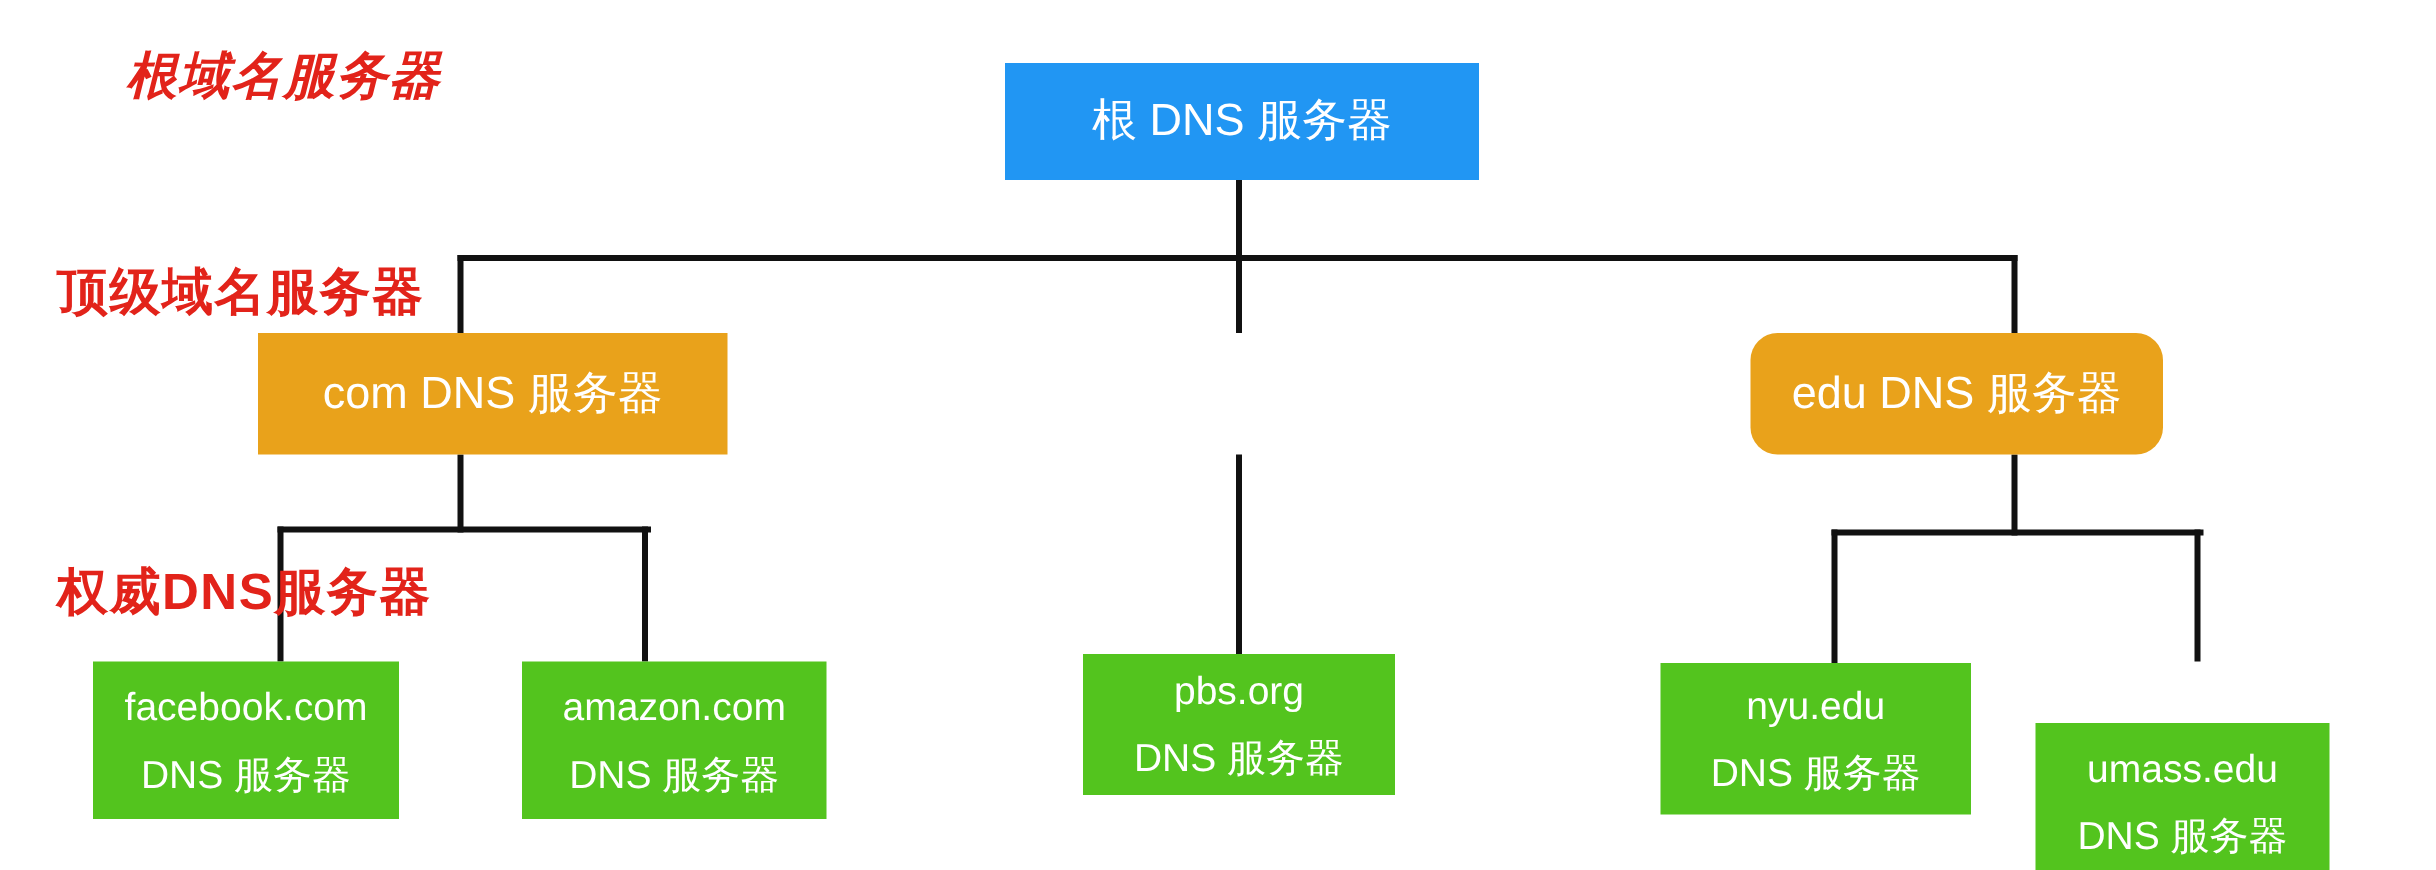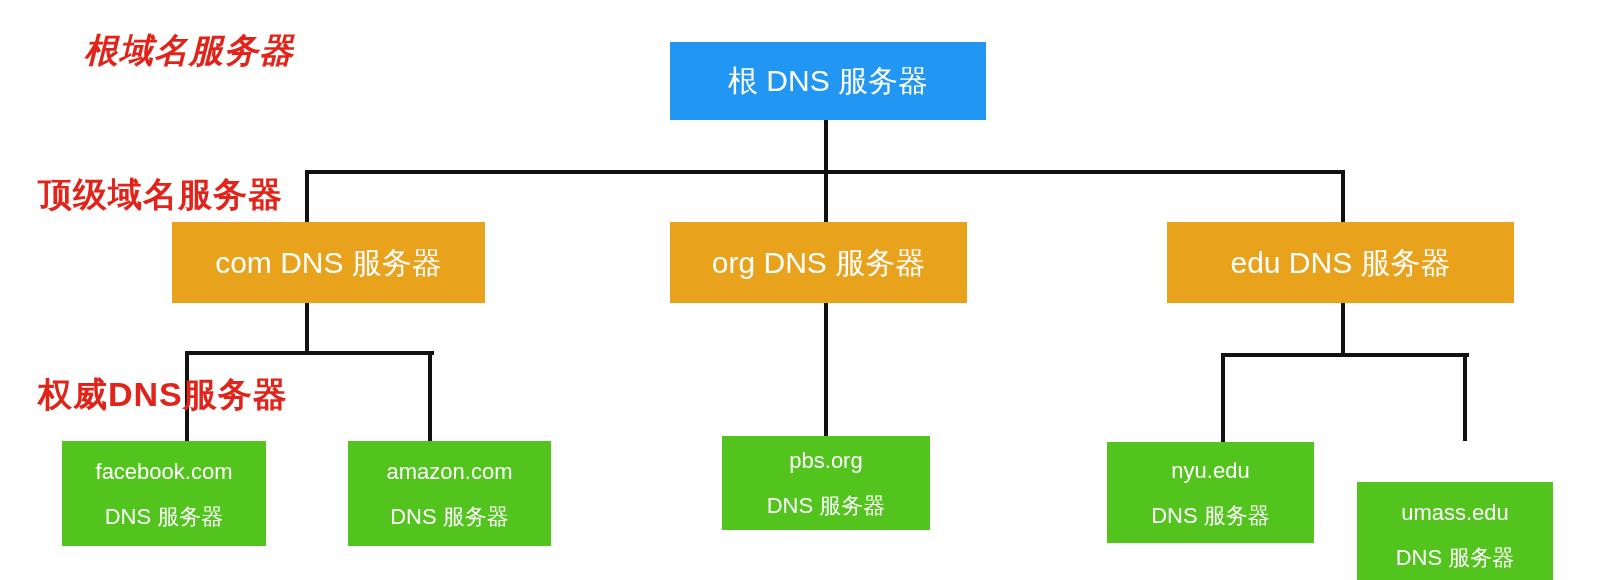--- a/index.html
+++ b/index.html
@@ -27,26 +27,26 @@
   
   .node{
     position:absolute;
     display:flex;flex-direction:column;
     align-items:center;justify-content:center;
     color:var(--box-text,#fff);
     text-align:center;
     z-index:2;
   }
   .node .one-line{font-size:30px;line-height:32px;white-space:nowrap;}
-  .node .leaf-line{font-size:22px;line-height:45px;white-space:nowrap;}
+  .node .leaf-line{font-size:26px;line-height:45px;white-space:nowrap;}
 
   #n-root {left:670px;top:42px; width:316px;height:78px; background:var(--root-box,#2196f3);}
   #n-com  {left:172px;top:222px;width:313px;height:81px; background:var(--tld-box,#e9a21b);justify-content:center;}
   #n-org  {left:670px;top:222px;width:297px;height:81px; background:var(--tld-box,#e9a21b);}
-  #n-edu  {left:1167px;top:222px;width:347px;height:81px;background:var(--tld-box,#e9a21b);}
+  #n-edu  {left:1167px;top:222px;width:275px;height:81px;background:var(--tld-box,#e9a21b);border-radius:18px;}
   #n-facebook{left:62px;  top:441px;width:204px;height:105px;background:var(--leaf-box,#53c41e);}
   #n-amazon  {left:348px; top:441px;width:203px;height:105px;background:var(--leaf-box,#53c41e);}
   #n-pbs     {left:722px; top:436px;width:208px;height:94px;background:var(--leaf-box,#53c41e);}
   #n-nyu     {left:1083px;top:442px;width:207px;height:101px;background:var(--leaf-box,#53c41e);margin-left:24px;}
   #n-umass   {left:1357px;top:441px;width:196px;height:105px;background:var(--leaf-box,#53c41e);margin-top:41px;}
 
   
   .line{position:absolute;background:var(--connector,#111);z-index:1;}
 
   #c-root-drop   {left:824px; top:120px;width:4px;   height:54px;}
@@ -91,23 +91,20 @@
   <div class="line" id="c-nyu-up"></div>
   <div class="line" id="c-umass-up"></div>
 
   <div class="node" id="n-root">
     <span class="one-line">根 DNS 服务器</span>
   </div>
 
   <div class="node" id="n-com">
     <span class="one-line">com DNS 服务器</span>
   </div>
-  <div class="node" id="n-org">
-    <span class="one-line">org DNS 服务器</span>
-  </div>
   <div class="node" id="n-edu">
     <span class="one-line">edu DNS 服务器</span>
   </div>
 
   <div class="node" id="n-facebook">
     <span class="leaf-line">facebook.com</span>
     <span class="leaf-line">DNS 服务器</span>
   </div>
   <div class="node" id="n-amazon">
     <span class="leaf-line">amazon.com</span>

